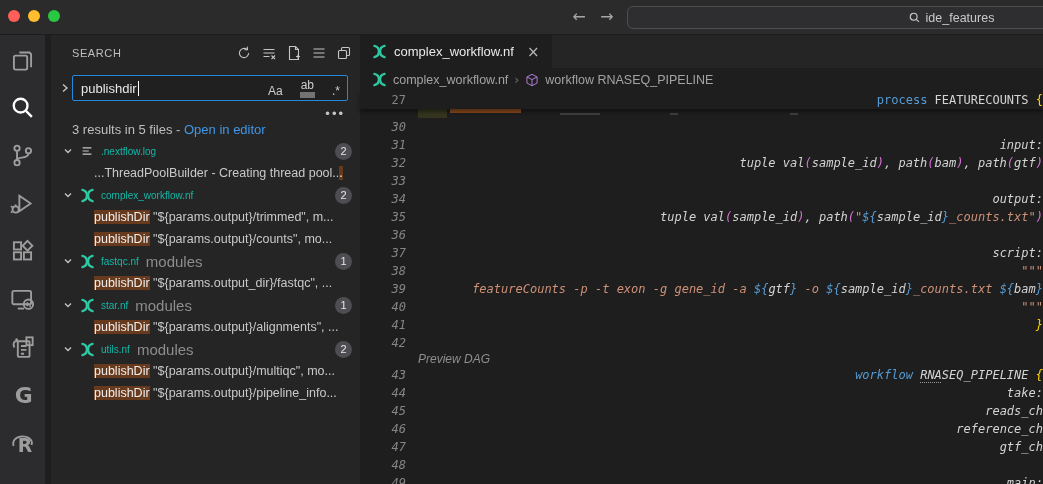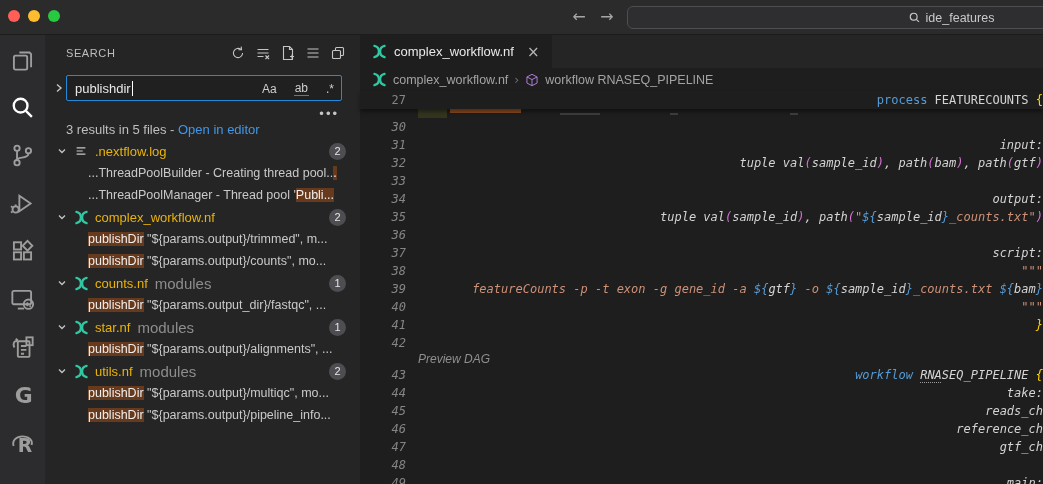--- a/index.html
+++ b/index.html
@@ -23,44 +23,44 @@
 
   
   .activitybar { position:absolute; left:0; top:35px; bottom:0; width:45px; background:#2c2c2e; }
   .ab-item { width:45px; height:48px; display:flex; align-items:center; justify-content:center;
              color:#9d9d9d; }
   .ab-item.active { color:#ffffff; }
   .ab-item svg { stroke:currentColor; fill:none; stroke-width:1.2; }
   .ab-item svg text { fill:currentColor; stroke:none; font-family:"DejaVu Sans",sans-serif; font-weight:bold; }
 
   
-  .sidebar { position:absolute; left:45px; top:35px; bottom:0; width:315px; background:#252526; }
+  .sidebar { position:absolute; left:51px; top:35px; bottom:0; width:315px; background:#252526; }
   .sb-header { position:absolute; top:9px; left:21px; right:14px; height:18px; display:flex; align-items:center; }
   .sb-title { font-size:11px; letter-spacing:.6px; color:#bfbfbf; }
   .sb-actions { margin-left:auto; display:flex; gap:9px; }
   .sb-actions svg { stroke:#c5c5c5; fill:none; stroke-width:1.1; display:block; }
   .replace-chevron { position:absolute; left:9px; top:45px; color:#c5c5c5; }
   .replace-chevron svg { stroke:currentColor; fill:none; stroke-width:1.4; display:block; }
   .search-input { position:absolute; left:21px; top:40px; width:276px; height:26px; background:#202021;
                   border:1px solid #2488db; border-radius:2px; display:flex; align-items:center;
                   padding:0 6px 0 8px; }
   .si-text { color:#e8e8e8; font-size:13px; white-space:pre; }
   .si-caret { display:inline-block; width:1px; height:15px; background:#ffffff; margin-left:1px; }
   .si-toggles { margin-left:auto; display:flex; gap:16px; align-items:flex-end; }
   .si-toggle { color:#cdcdcd; font-size:12px; padding:0 1px; }
-  .si-toggle.uline { border-bottom:1px solid #737373; }
+  .si-toggle.uline { border-bottom:6px solid #737373; }
   .sb-dots { position:absolute; top:71px; right:21px; color:#c5c5c5; font-size:13px; letter-spacing:2px; }
   .sb-summary { position:absolute; top:87px; left:21px; font-size:13px; color:#bfbfbf; white-space:nowrap; }
   .sb-summary a { color:#4097e8; text-decoration:none; }
   .sb-tree { position:absolute; top:105px; left:0; right:0; bottom:0; overflow:hidden; }
   .file-row { height:22px; display:flex; align-items:center; padding:0 14px 0 12px; }
   .file-row .twisty { color:#c0c0c0; margin-right:6px; display:flex; }
   .file-row .twisty svg { stroke:currentColor; fill:none; stroke-width:1.4; }
   .file-row .ficon { width:16px; height:16px; margin-right:6px; display:flex; align-items:center; justify-content:center; }
-  .fname { color:#eab308; font-size:13px; white-space:nowrap; }
+  .fname { color:#14b8a6; font-size:10px; white-space:nowrap; }
   .fdesc { color:#8d8d8d; font-size:15px; margin-left:7px; white-space:nowrap; }
   .badge { margin-left:auto; min-width:17px; height:17px; border-radius:9px; background:#4e4e52;
            color:#e6e6e6; font-size:11px; line-height:17px; text-align:center; padding:0 5px; }
   .match-row { height:22px; line-height:22px; padding-left:43px; padding-right:6px; font-size:12.5px;
                color:#c9c9c9; white-space:pre; overflow:hidden; }
   .match-row .hl { background:#683a1d; color:#efefef; }
 
   
   .editor { position:absolute; left:360px; top:35px; right:0; bottom:0; background:#1e1e1e; }
   .tabbar { position:absolute; left:0; top:0; right:0; height:33px; background:#252526; display:flex; }
@@ -237,21 +237,20 @@
       <svg width="14" height="14" viewBox="0 0 16 16">
             <path d="M3 4.5 h10 M3 8 h7 M3 11.5 h10" stroke="#c8c8c8" stroke-width="1.3" fill="none"></path>
           </svg>
 
     </span>
     <span class="fname">.nextflow.log</span>
     <span class="fdesc"></span>
     <span class="badge">2</span>
   </div>
       <div class="match-row"><span class="pre">...ThreadPoolBuilder - Creating thread pool..</span><span class="hl">.</span><span class="post"></span></div>
-      <div class="match-row"><span class="pre">...ThreadPoolManager - Thread pool '</span><span class="hl">Publi...</span><span class="post"></span></div>
       <div class="file-row">
     <span class="twisty">
           <svg width="10" height="10" viewBox="0 0 10 10">
             <path d="M2 3.5 L5 6.5 L8 3.5"></path>
           </svg>
         </span>
     <span class="ficon">
 
       <svg width="15" height="15" viewBox="0 0 16 16">
             <path d="M2.6 2 C9 3.6 9 12.4 2.6 14" stroke="#2ec9a2" stroke-width="2.5" fill="none" stroke-linecap="round"></path>
@@ -270,21 +269,21 @@
             <path d="M2 3.5 L5 6.5 L8 3.5"></path>
           </svg>
         </span>
     <span class="ficon">
 
       <svg width="15" height="15" viewBox="0 0 16 16">
             <path d="M2.6 2 C9 3.6 9 12.4 2.6 14" stroke="#2ec9a2" stroke-width="2.5" fill="none" stroke-linecap="round"></path>
             <path d="M13.4 2 C7 3.6 7 12.4 13.4 14" stroke="#2ec9a2" stroke-width="2.5" fill="none" stroke-linecap="round"></path>
           </svg>
     </span>
-    <span class="fname">counts.nf</span>
+    <span class="fname">fastqc.nf</span>
     <span class="fdesc">modules</span>
     <span class="badge">1</span>
   </div>
       <div class="match-row"><span class="pre"></span><span class="hl">publishDir</span><span class="post"> "${params.output_dir}/fastqc", ...</span></div>
       <div class="file-row">
     <span class="twisty">
           <svg width="10" height="10" viewBox="0 0 10 10">
             <path d="M2 3.5 L5 6.5 L8 3.5"></path>
           </svg>
         </span>

